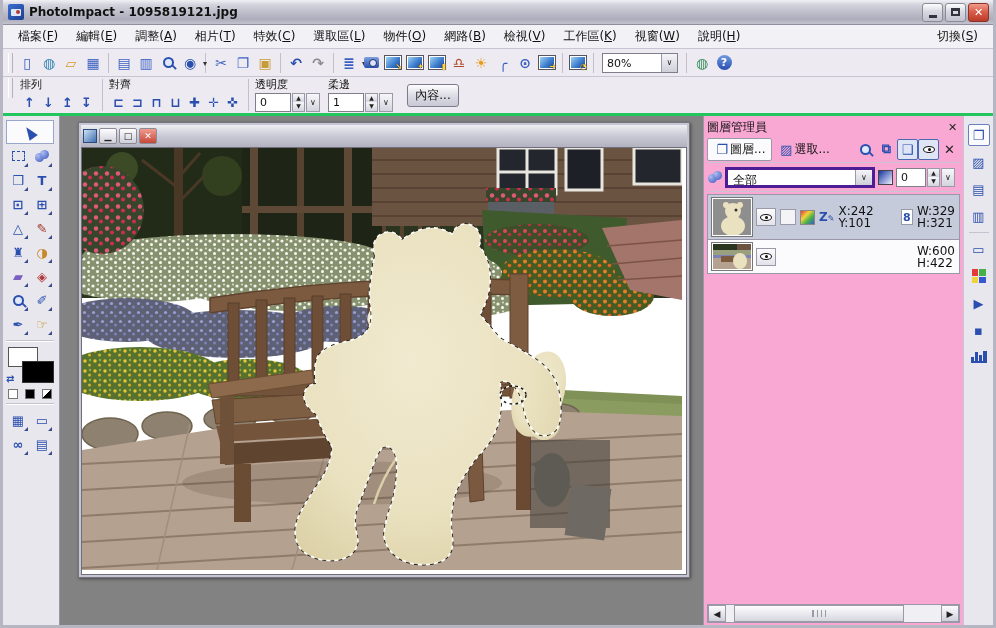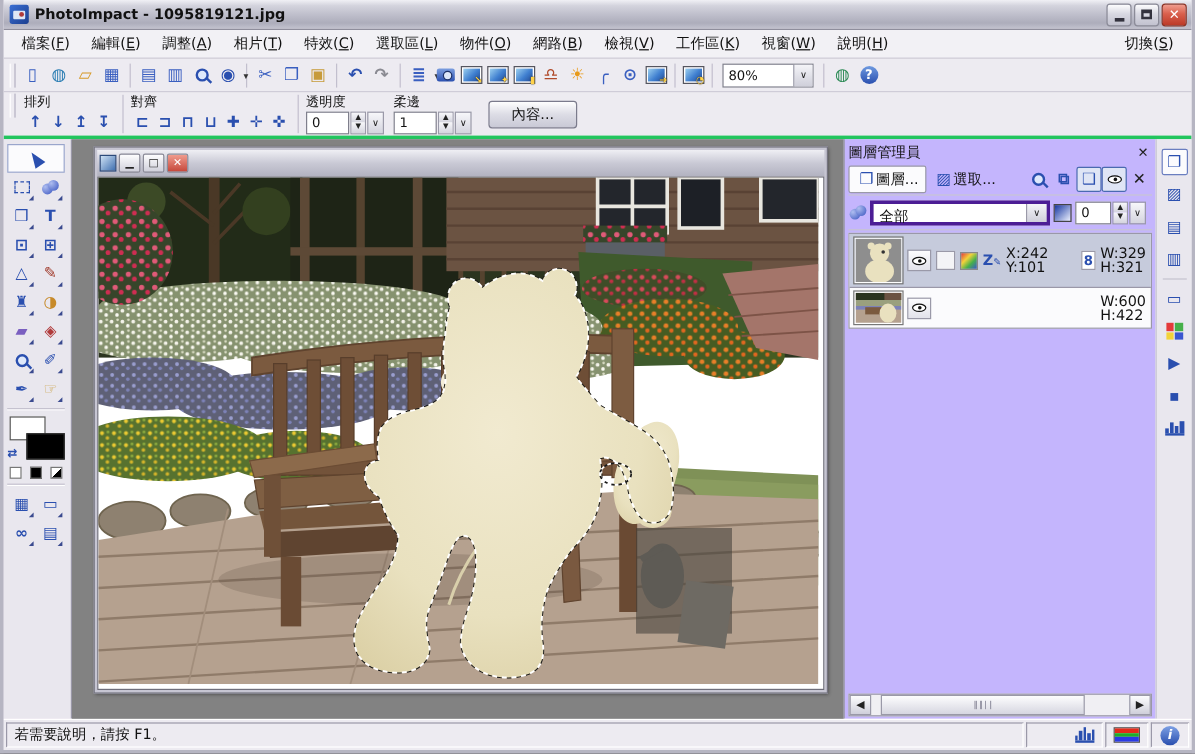--- a/index.html
+++ b/index.html
@@ -56,21 +56,21 @@
   .agroup .actl{display:flex;align-items:center;height:22px;}
   .asep{width:1px;background:#c2bfce;margin:1px 2px;}
   .aicon{width:19px;height:18px;display:flex;align-items:center;justify-content:center;
     color:#2a4faf;font-size:13px;font-weight:bold;}
   .spinbox{display:flex;align-items:center;}
   .spinbox .sval{width:36px;height:19px;border:1px solid #7f7f8c;background:#fff;font-size:11px;padding:2px 4px;color:#111;}
   .spinbtns{width:13px;height:19px;display:flex;flex-direction:column;border:1px solid #9a99a8;margin-left:1px;}
   .spinbtns span{flex:1;font-size:6px;line-height:8px;text-align:center;background:linear-gradient(180deg,#f7f7fa,#d4d4de);color:#222;}
   .dropbtn{width:14px;height:19px;margin-left:1px;border:1px solid #9a99a8;background:linear-gradient(180deg,#f7f7fa,#d4d4de);
     font-size:8px;display:flex;align-items:center;justify-content:center;color:#222;}
-  .propbtn{align-self:center;margin-left:10px;width:74px;height:23px;border:1px solid #7b7b8c;border-radius:3px;
+  .propbtn{align-self:center;margin-left:10px;width:52px;height:23px;border:1px solid #7b7b8c;border-radius:3px;
     background:linear-gradient(180deg,#fefefe,#dcdce5 50%,#c9c9d6);font-size:12px;color:#111;
     display:flex;align-items:center;justify-content:center;}
   
   .main{flex:1;display:flex;min-height:0;}
   .toolpanel{flex:0 0 57px;background:#e9e7ee;border-right:1px solid #9a98a8;padding:4px 3px;}
   .toolgrid{display:flex;flex-wrap:wrap;width:50px;}
   .tool{width:24px;height:24px;display:flex;align-items:center;justify-content:center;font-size:13px;font-weight:bold;position:relative;}
   .tool.wide{width:48px;background:#fbfbfd;border:1px solid #9aa6cc;}
   .tool .flyout{position:absolute;right:2px;bottom:1px;width:0;height:0;border-left:4px solid transparent;border-bottom:4px solid #3a4a8f;}
   .ptr{width:0;height:0;border-left:5px solid transparent;border-right:5px solid transparent;border-bottom:13px solid #2a4faf;transform:rotate(-35deg);}
@@ -90,21 +90,21 @@
     border:1px solid #74737f;box-shadow:1px 1px 3px rgba(0,0,0,.45);padding:2px;}
   .doc-titlebar{height:22px;display:flex;align-items:center;padding:0 2px;
     background:linear-gradient(180deg,#efeff4,#c9c9d5 50%,#b2b2c0);}
   .doc-titlebar .dicon{width:14px;height:14px;background:linear-gradient(135deg,#cfe2f4,#3f6fb0);border:1px solid #2c4a7a;flex:0 0 14px;}
   .doc-title{flex:1;font-size:11px;font-weight:bold;color:#111;margin-left:4px;white-space:nowrap;}
   .docbtn{width:18px;height:16px;margin-left:2px;border:1px solid #8b8b98;border-radius:2px;
     background:linear-gradient(180deg,#fdfdfe,#cfcfda);display:flex;align-items:center;justify-content:center;font-size:9px;color:#222;}
   .docbtn.close{background:linear-gradient(180deg,#f09c8e,#c6473a);color:#fff;font-weight:bold;}
   .doc-canvas{border:1px solid #6f6e7a;background:#fff;}
   
-  .rightpanel{flex:0 0 260px;border-left:1px solid #9a98a8;background:#c4b5fd;display:flex;flex-direction:column;padding:2px 3px;}
+  .rightpanel{flex:0 0 260px;border-left:1px solid #9a98a8;background:#f9a8d4;display:flex;flex-direction:column;padding:2px 3px;}
   .lp-header{height:18px;display:flex;align-items:center;font-size:12px;color:#111;}
   .lp-header .lph-title{flex:1;}
   .lp-close{width:15px;height:15px;display:flex;align-items:center;justify-content:center;font-size:11px;font-weight:bold;color:#222;}
   .lp-tabbar{height:27px;display:flex;align-items:center;border-bottom:1px solid #c7c5d2;}
   .lp-tab{height:23px;display:flex;align-items:center;padding:0 6px;font-size:12px;color:#111;}
   .lp-tab.sel{background:#fbfbfd;border:1px solid #9a99a8;border-radius:2px;}
   .lp-tbi{width:21px;height:21px;display:flex;align-items:center;justify-content:center;font-size:13px;font-weight:bold;color:#2a4faf;}
   .lp-tbi.toggled{border:1px solid #4a6ab0;background:#dfe5f5;border-radius:2px;}
   .lp-filter{height:29px;display:flex;align-items:center;gap:3px;border-bottom:1px solid #c7c5d2;padding:2px 1px;}
   .combo{display:flex;border:3px solid #4c1d95;background:#fff;height:21px;flex:0 0 150px;}
@@ -695,35 +695,13 @@
           <span class="histchip">
             <i style="height:4px"></i>
             <i style="height:9px"></i>
             <i style="height:6px"></i>
             <i style="height:10px"></i>
           </span>
         </span>
       </div>
   </div>
 
-  <div class="statusbar">
-    <span class="scell msg">若需要說明，請按 F1。</span>
-    <span class="scell icon" style="width:64px;justify-content:flex-end;">
-      <span class="histchip">
-          <i style="height:4px"></i>
-          <i style="height:8px"></i>
-          <i style="height:11px"></i>
-          <i style="height:6px"></i>
-          <i style="height:9px"></i>
-        </span>
-    </span>
-    <span class="scell icon" style="width:36px;">
-      <span class="rgbchip">
-          <i></i>
-          <i></i>
-          <i></i>
-        </span>
-    </span>
-    <span class="scell icon" style="width:32px;">
-      <span class="infochip">i</span>
-    </span>
-  </div>
 </div>
 
 </body></html>

